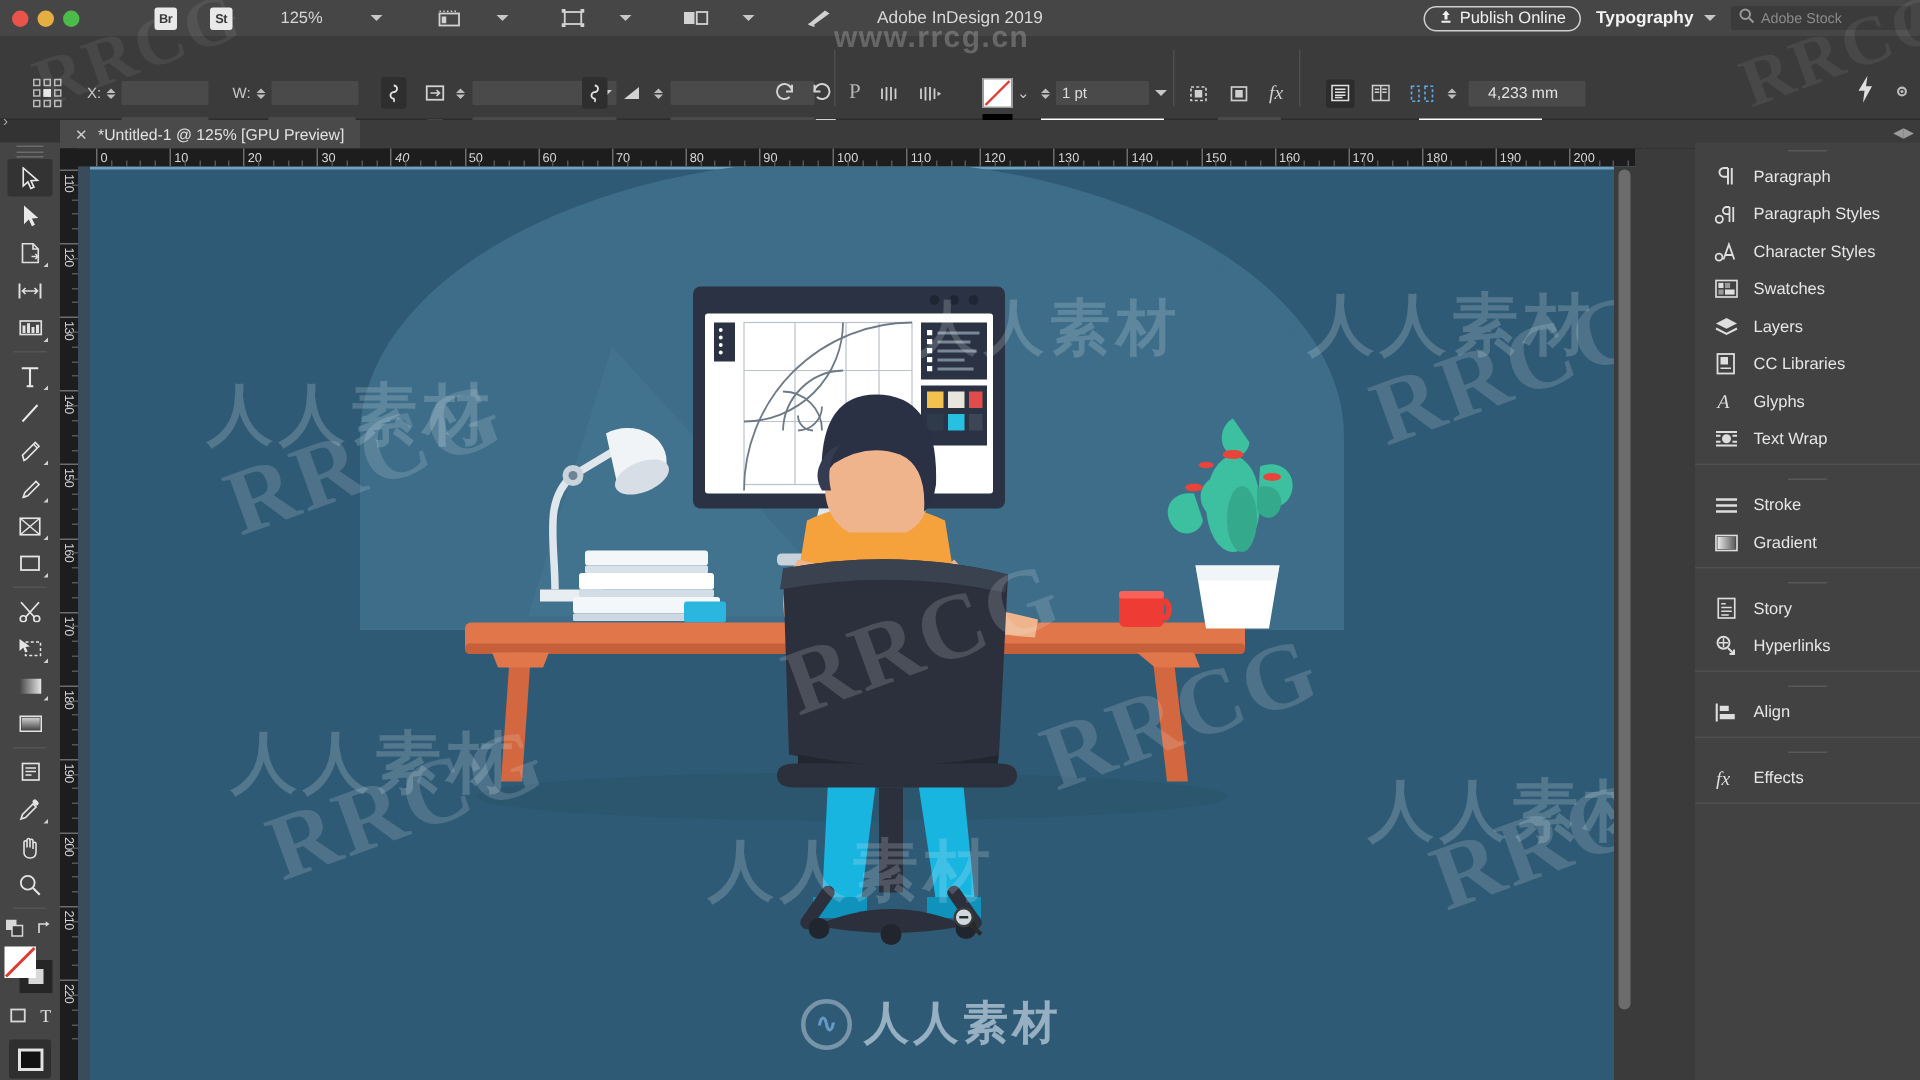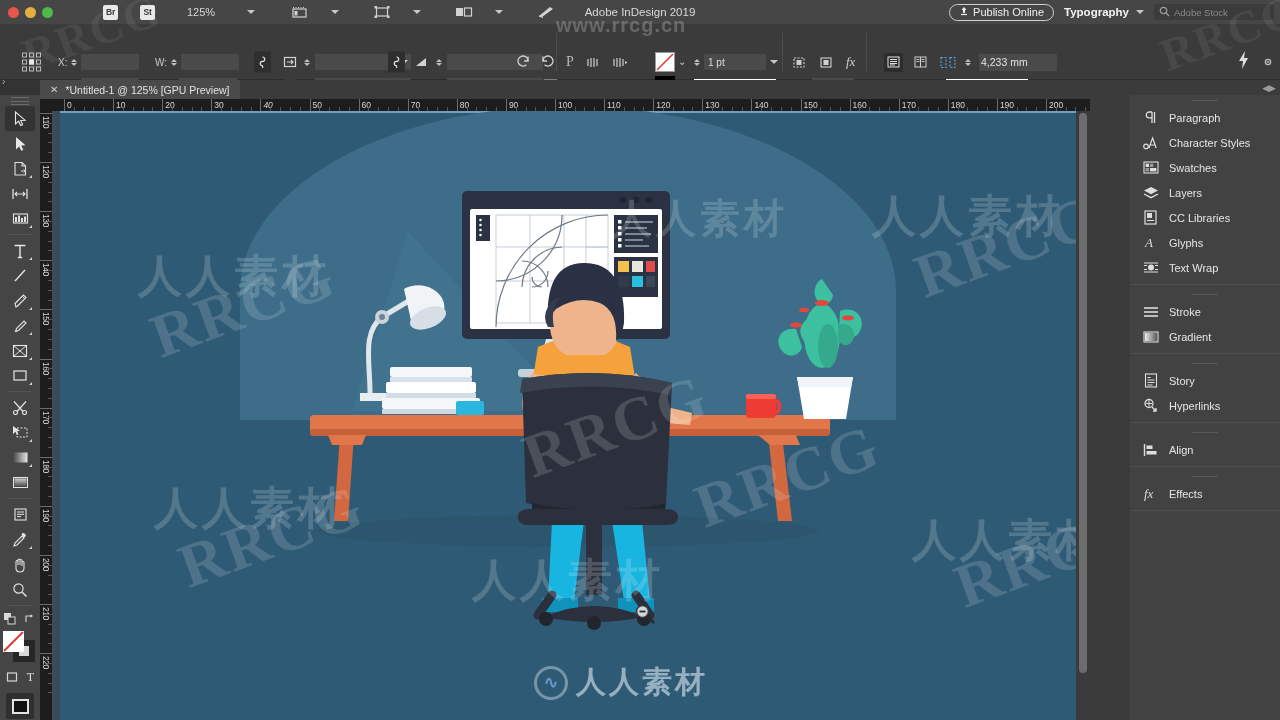--- a/index.html
+++ b/index.html
@@ -54,21 +54,21 @@
      align-items:center;justify-content:center;color:#ddd;font-size:12px; }
   .strokeW{ width:62px;height:16px;background:#4a4a4a;border-radius:1px;color:#ddd;
      font-size:10px; display:flex; align-items:center; padding-left:4px; }
   .gradbar{ width:82px;height:15px;background:#fff; }
   .gradbar .inner{ width:100%; height:100%;
      background:linear-gradient(90deg,#ffffff 0%,#111111 14%,#111111 86%,#ffffff 100%); }
   .gradbar2 .inner{ background:linear-gradient(90deg,#f5f5f5 0%,#ffffff 88%,#2a2a2a 88%,#2a2a2a 100%); }
   .pct{ width:42px;height:16px;background:#4a4a4a;border-radius:1px;color:#ddd;font-size:10px;
      display:flex;align-items:center;padding-left:4px; }
   .mmfield{ width:78px;height:17px;background:#4a4a4a;border-radius:1px;color:#e3e3e3;
-     font-size:10.5px;display:flex;align-items:center;padding-left:2px; }
+     font-size:10.5px;display:flex;align-items:center;padding-left:13px; }
   .sqtool{ width:19px;height:19px;display:flex;align-items:center;justify-content:center;
      color:#d2d2d2; }
   .sqtool.sel{ background:#2c2c2c;border-radius:2px; }
 
   
   .tabbar{ position:absolute; left:40px; top:80px; width:1240px; height:19px; background:#3b3b3b; }
   .doctab{ position:absolute; left:0; top:0; height:19px; background:#4a4a4a;
      display:flex; align-items:center; gap:7px; padding:0 10px; color:#e2e2e2; font-size:10.5px; }
   .tabclose{ font-size:10px; color:#cdcdcd; }
   .tb-arrows{ position:absolute; right:4px; top:3px; color:#9b9b9b; font-size:9px; }
@@ -1138,20 +1138,30 @@
             <svg width="15" height="15" viewBox="0 0 15 15">
               <path d="M9 2v11M11.5 2v11" stroke="#dedede" stroke-width="1.3"></path>
               <path d="M9 2H6.2a2.9 2.9 0 0 0 0 5.8H9" fill="none" stroke="#dedede" stroke-width="1.3"></path>
             </svg>
           </span>
           <span>Paragraph</span>
         </div>
         <div class="panelrow">
           <span class="pi">
             <svg width="16" height="15" viewBox="0 0 16 15">
+              <path d="M10 3v10M12.5 3v10" stroke="#dedede" stroke-width="1.2"></path>
+              <path d="M10 3H8a2.4 2.4 0 0 0 0 4.8h2" fill="none" stroke="#dedede" stroke-width="1.2"></path>
+              <circle cx="3.2" cy="11.2" r="2.4" fill="none" stroke="#dedede" stroke-width="1.2"></circle>
+            </svg>
+          </span>
+          <span>Paragraph Styles</span>
+        </div>
+        <div class="panelrow">
+          <span class="pi">
+            <svg width="16" height="15" viewBox="0 0 16 15">
               <path d="M6 13 L9.6 3 L13.2 13 M7.2 10h5" fill="none" stroke="#dedede" stroke-width="1.2"></path>
               <circle cx="3" cy="11.4" r="2.3" fill="none" stroke="#dedede" stroke-width="1.2"></circle>
             </svg>
           </span>
           <span>Character Styles</span>
         </div>
         <div class="panelrow">
           <span class="pi">
             <svg width="16" height="13" viewBox="0 0 16 13">
               <rect x="1" y="1" width="14" height="11" fill="none" stroke="#dedede" stroke-width="1.1"></rect>

